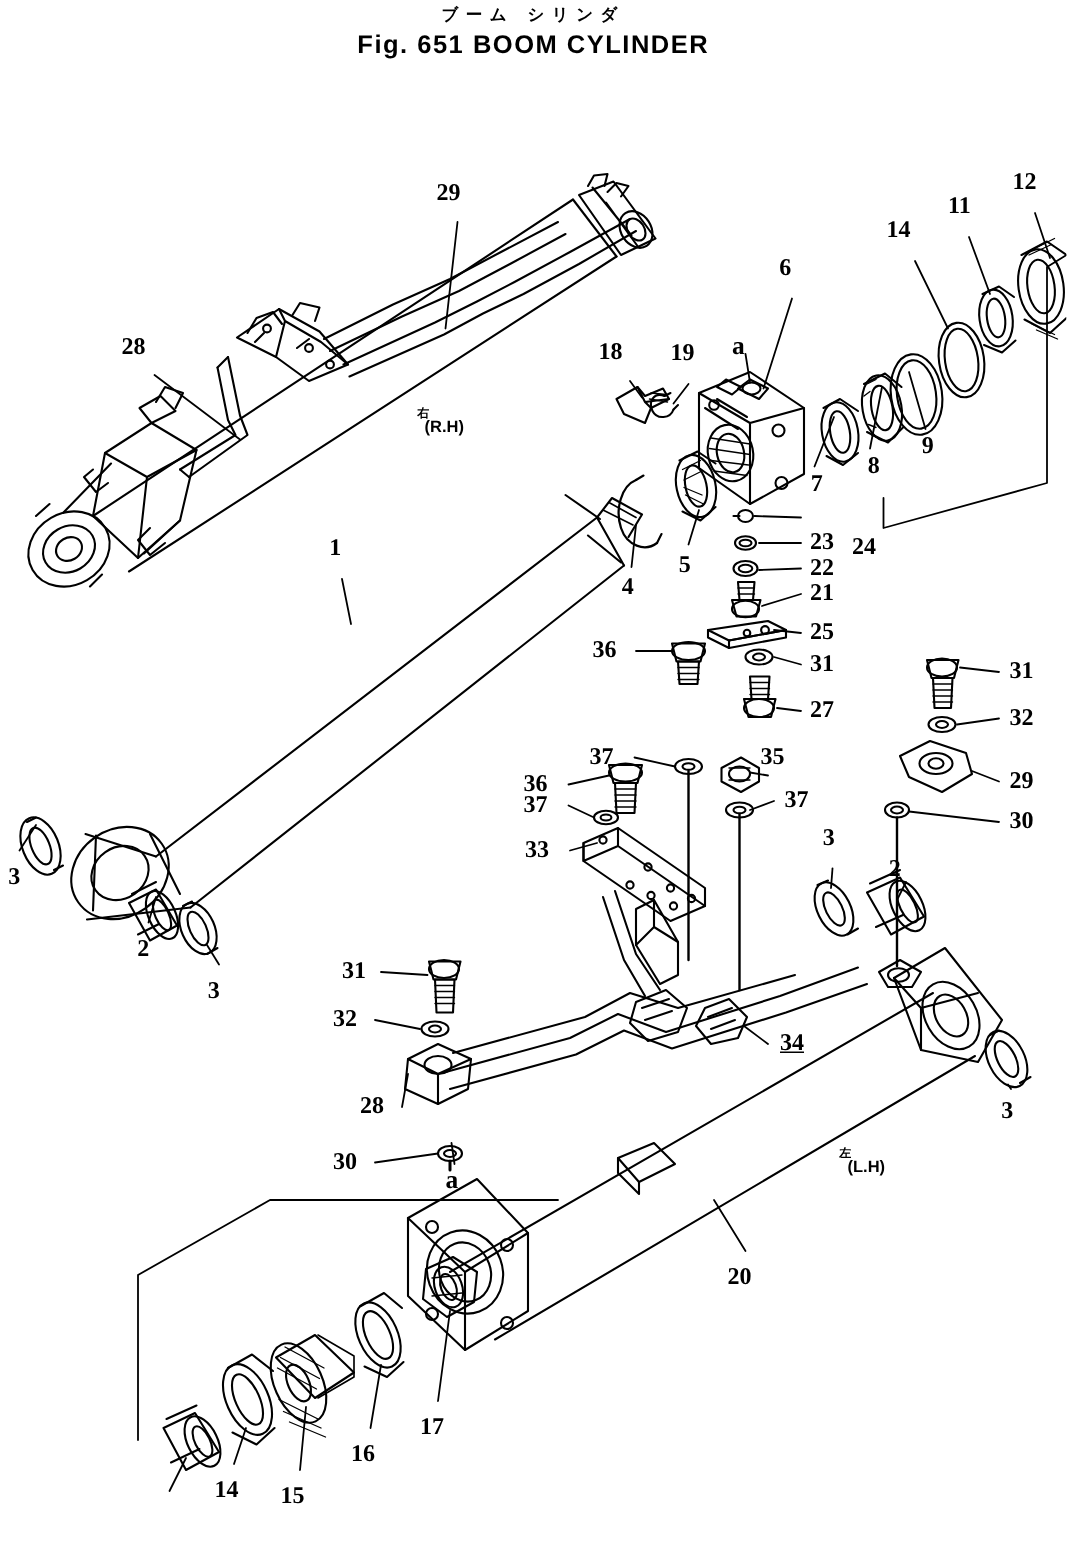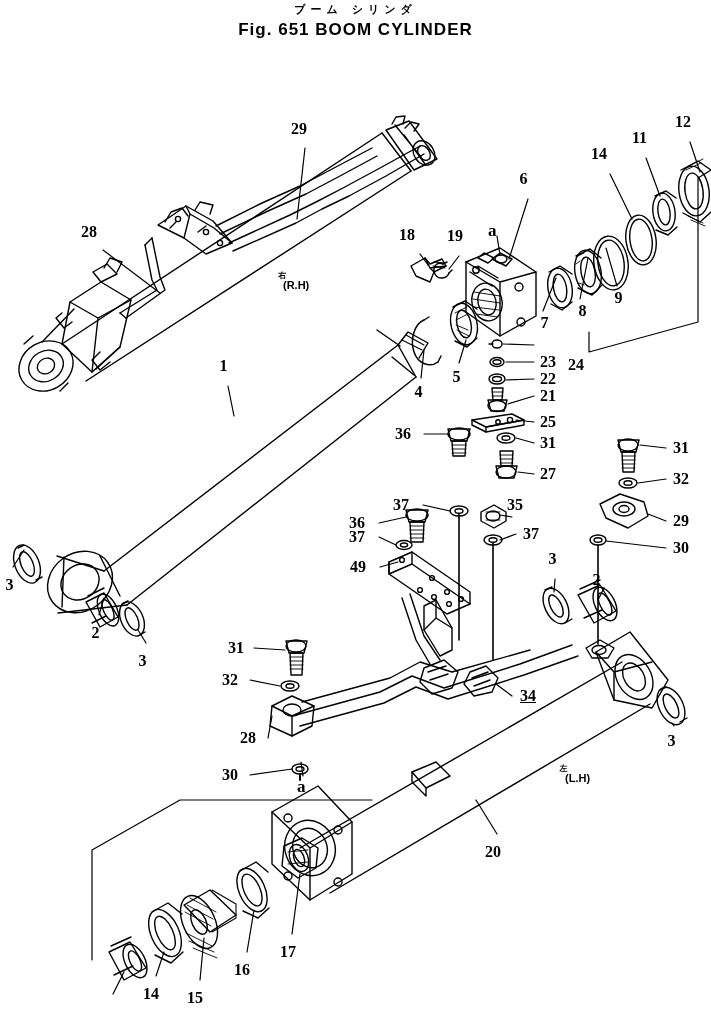--- a/index.html
+++ b/index.html
@@ -486,21 +486,21 @@
       <div class="num" style="left: 540px; top: 388px;">21</div>
       <div class="num" style="left: 540px; top: 414px;">25</div>
       <div class="num" style="left: 540px; top: 435px;">31</div>
       <div class="num" style="left: 540px; top: 466px;">27</div>
       <div class="num" style="left: 395px; top: 426px;">36</div>
       <div class="num" style="left: 393px; top: 497px;">37</div>
       <div class="num" style="left: 349px; top: 515px;">36</div>
       <div class="num" style="left: 349px; top: 529px;">37</div>
       <div class="num" style="left: 507px; top: 497px;">35</div>
       <div class="num" style="left: 523px; top: 526px;">37</div>
-      <div class="num" style="left: 350px; top: 559px;">49</div>
+      <div class="num" style="left: 350px; top: 559px;">33</div>
       <div class="num" style="left: 673px; top: 440px;">31</div>
       <div class="num" style="left: 673px; top: 471px;">32</div>
       <div class="num" style="left: 673px; top: 513px;">29</div>
       <div class="num" style="left: 673px; top: 540px;">30</div>
       <div class="num" style="left: 548.5px; top: 551px;">3</div>
       <div class="num" style="left: 592.5px; top: 572px;">2</div>
       <div class="num" style="left: 667.5px; top: 733px;">3</div>
       <div class="num" style="left: 5.5px; top: 577px;">3</div>
       <div class="num" style="left: 91.5px; top: 625px;">2</div>
       <div class="num" style="left: 138.5px; top: 653px;">3</div>

